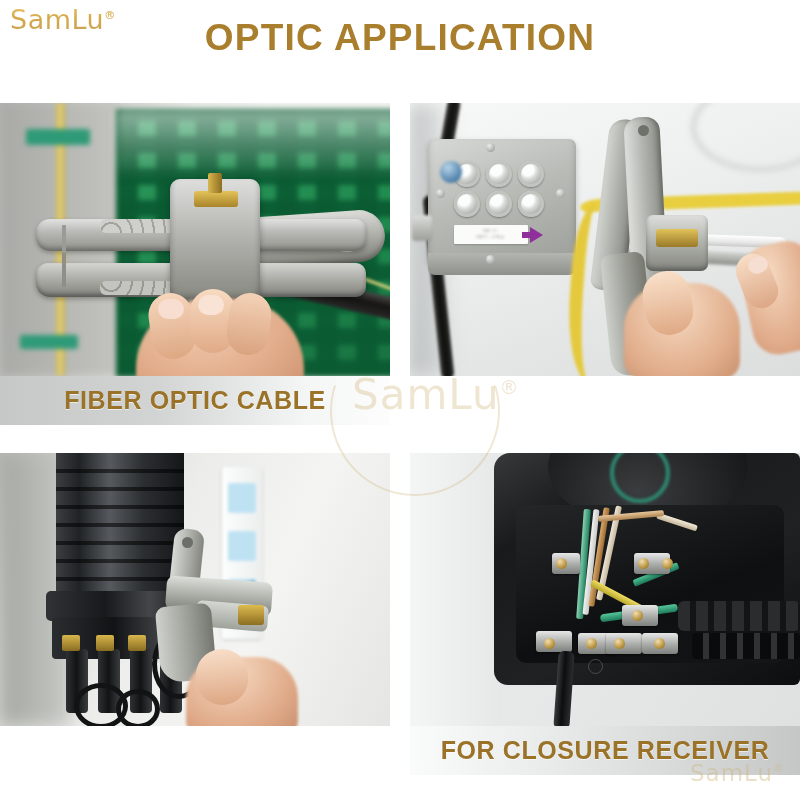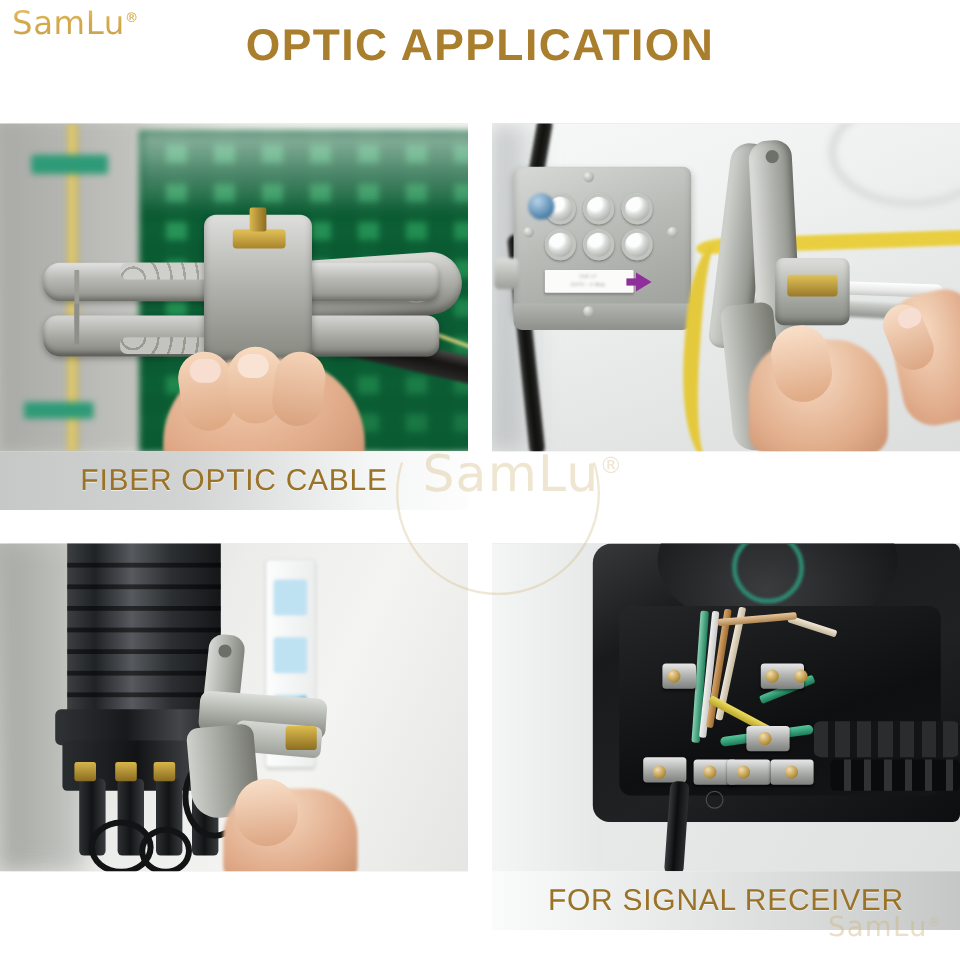--- a/index.html
+++ b/index.html
@@ -51,21 +51,21 @@
     position: relative; width: 390px; height: 273px;
     overflow: hidden; background: #cfcfcf;
   }
   .caption {
     position: relative; width: 390px; height: 49px;
     display: flex; align-items: center; justify-content: center;
   }
   .caption.left-grad  { background: linear-gradient(90deg,#c6c8c8 0%,#d2d4d4 40%,#f4f5f5 78%,#fdfdfd 100%); }
   .caption.right-grad { background: linear-gradient(90deg,#fafbfb 0%,#eceded 30%,#d6d8d8 72%,#c5c7c7 100%); }
   .caption span {
-    font-size: 25px; font-weight: normal; letter-spacing: .6px;
+    font-size: 25px; font-weight: bold; letter-spacing: .6px;
     color: #9a7328;
     font-family: "Liberation Sans", sans-serif;
     text-shadow: 0 1px 0 rgba(255,255,255,.6);
   }
 
   
   .layer { position: absolute; }
   .blur1 { filter: blur(1.4px); }
   .blur2 { filter: blur(2.6px); }
   .blur4 { filter: blur(5px); }
@@ -463,21 +463,21 @@
         <div class="p4-clampscrew" style="left:146px; top:105px;"></div>
         <div class="p4-clampscrew" style="left:134px; top:185px;"></div>
         <div class="p4-clampscrew" style="left:176px; top:185px;"></div>
         <div class="p4-clampscrew" style="left:204px; top:185px;"></div>
         <div class="p4-clampscrew" style="left:244px; top:185px;"></div>
 
         <div class="layer p4-regmark"></div>
         <div class="layer p4-blackcable"></div>
       </div>
       <div class="caption right-grad">
-        <span>FOR SIGNAL RECEIVER</span>
+        <span>FOR CLOSURE RECEIVER</span>
       </div>
     </div>
 
   </div>
 
   <div class="wm-arc"></div>
   <div class="wm wm-center"><span>SamLu</span><span class="reg">®</span></div>
   <div class="wm wm-br"><span>SamLu</span><span class="reg">®</span></div>
 
 </div>

